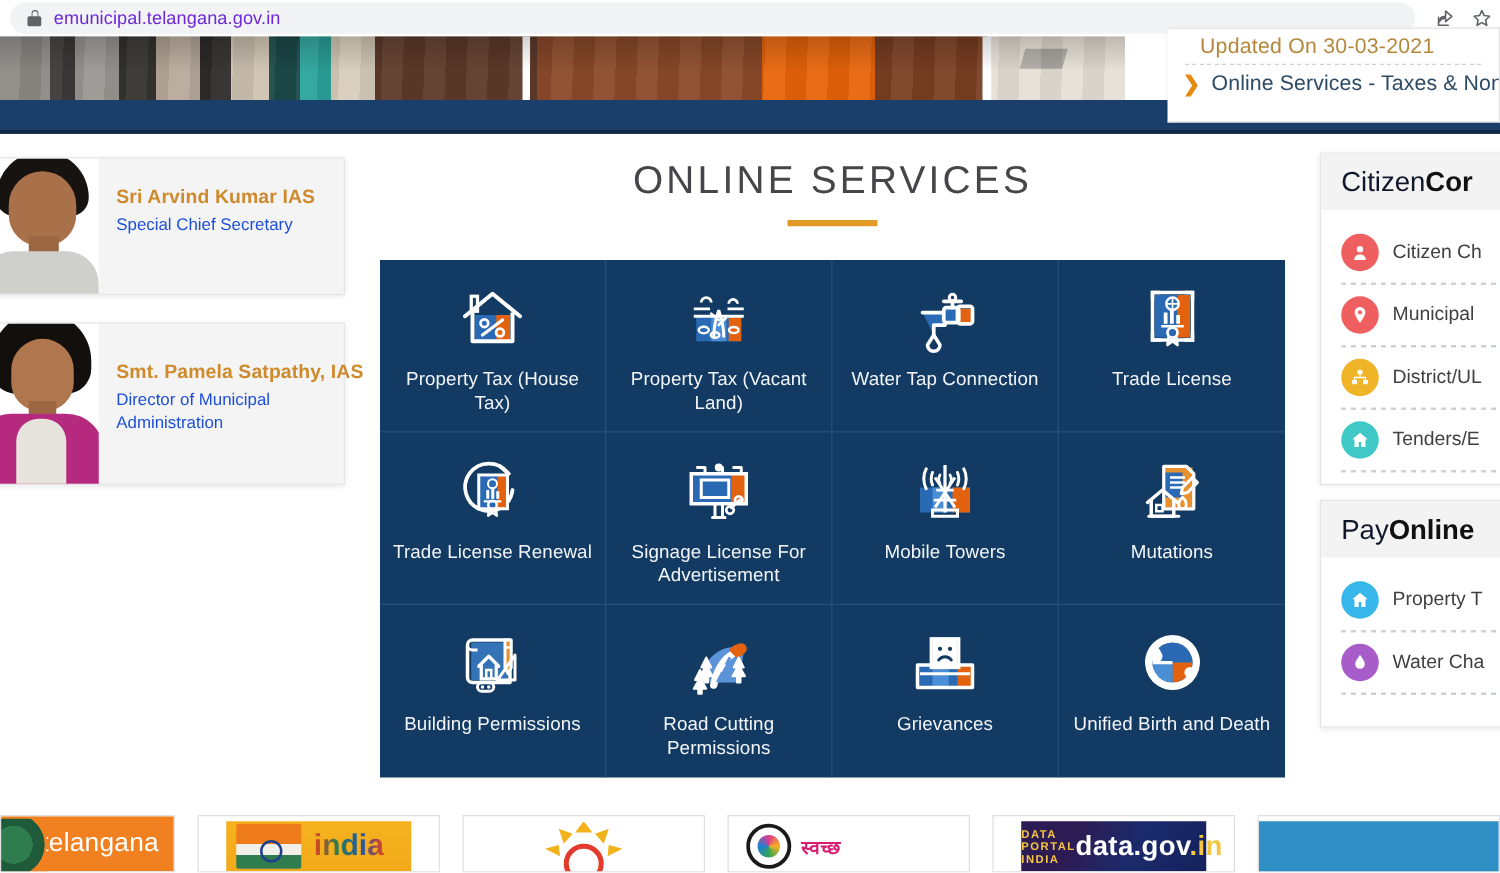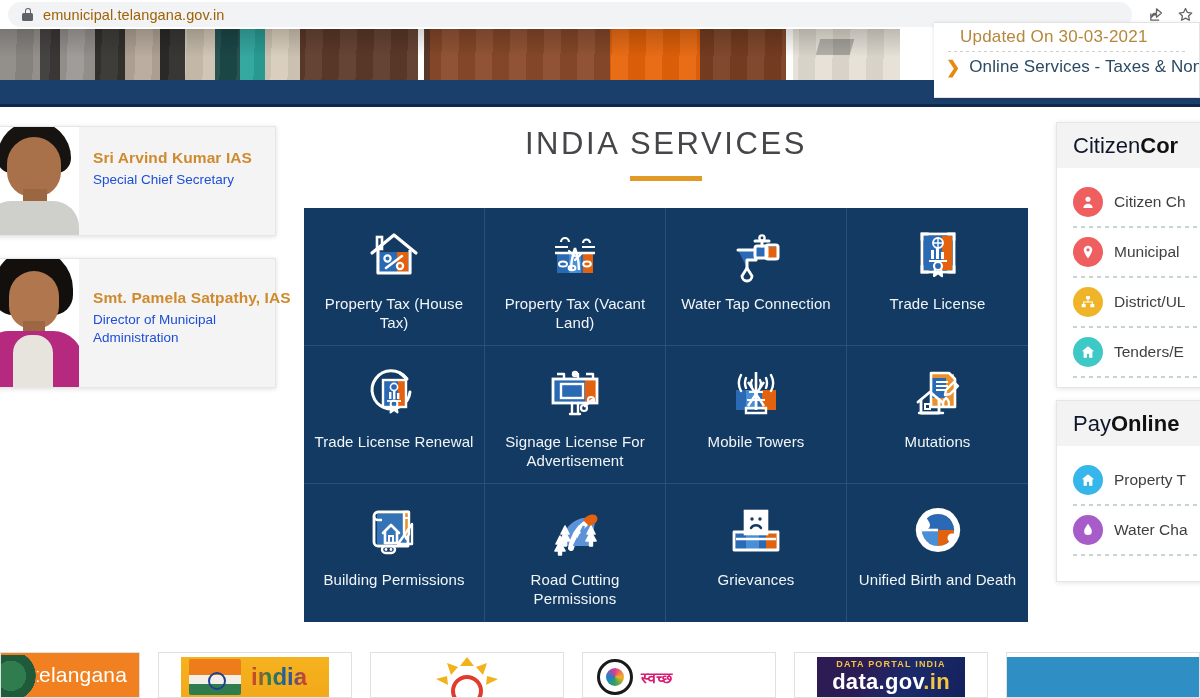--- a/index.html
+++ b/index.html
@@ -23,21 +23,21 @@
   .lock-icon { width: 11px; height: 13px; position: relative; flex: none; }
   .lock-icon .body {
     position: absolute; left: 0; bottom: 0; width: 11px; height: 8px;
     background: #5f6368; border-radius: 1.5px;
   }
   .lock-icon .shackle {
     position: absolute; left: 2.5px; top: 0; width: 6px; height: 7px;
     border: 1.6px solid #5f6368; border-bottom: none;
     border-radius: 3px 3px 0 0;
   }
-  .url-text { font-size: 14.5px; color: #a16207; letter-spacing: .1px; }
+  .url-text { font-size: 14.5px; color: #6d28d9; letter-spacing: .1px; }
   .chrome-actions {
     position: absolute; right: 6px; top: 2px; height: 25px;
     display: flex; align-items: center; gap: 12px;
   }
   .chrome-actions svg { display: block; }
 
   
   .hero {
     position: absolute; left: 0; top: 29px; width: 1200px; height: 51px;
     overflow: hidden; background: #ffffff;
@@ -233,21 +233,21 @@
     border: 3px solid #1a1a1a; position: relative; background: #fff;
   }
   .lg-circle .ring::after {
     content:""; position:absolute; left:6px; top:6px; width:18px; height:18px; border-radius:50%;
     background: conic-gradient(#e03a8f, #f5b21e, #2fa35a, #1f7fd0, #e03a8f);
   }
   .lg-circle .hindi { font-size: 15px; color: #d81c73; font-weight: bold; letter-spacing: .5px; }
   .lg-data {
     position: absolute; left: 22px; top: 4px; right: 22px; bottom: 0;
     background: linear-gradient(115deg,#2d1b54 0 30%, #1b2a6b 60%, #14215c 100%);
-    display: flex; flex-direction: column; align-items: center; justify-content: center;
+    display: flex; flex-direction: row; align-items: center; 
   }
   .lg-data .t-small { color: #f5c542; font-size: 9px; font-weight: bold; letter-spacing: 1.2px; }
   .lg-data .t-big { color: #ffffff; font-size: 22px; font-weight: bold; letter-spacing: .3px; }
   .lg-data .t-big i { color: #f5c542; font-style: normal; }
   .lg-last { position: absolute; left: 0; top: 4px; width: 100%; height: 42px; background: #2f8fc4; }
 </style>
 </head>
 <body>
 
 <div class="page">
@@ -314,21 +314,21 @@
         <span class="neck"></span>
       <span class="sari"></span>
         <span class="sari2"></span>
     </div>
     <div class="official-text">
       <div class="official-name">Smt. Pamela Satpathy, IAS</div>
       <div class="official-role">Director of Municipal Administration</div>
     </div>
   </div>
 
-  <div class="section-title">INDIA SERVICES</div>
+  <div class="section-title">ONLINE SERVICES</div>
   <div class="title-rule"></div>
 
   <div class="grid">
 
     <div class="tile">
       <div class="tile-icon">
         <svg viewBox="0 0 68 62">
           <rect x="20" y="26" width="28" height="20" fill="#2a6ab5"></rect>
           <rect x="37" y="26" width="11" height="20" fill="#e2620f"></rect>
           <path d="M12 27 L34 9 L56 27" fill="none" stroke="#fff" stroke-width="3.2" stroke-linejoin="round" stroke-linecap="round"></path>

